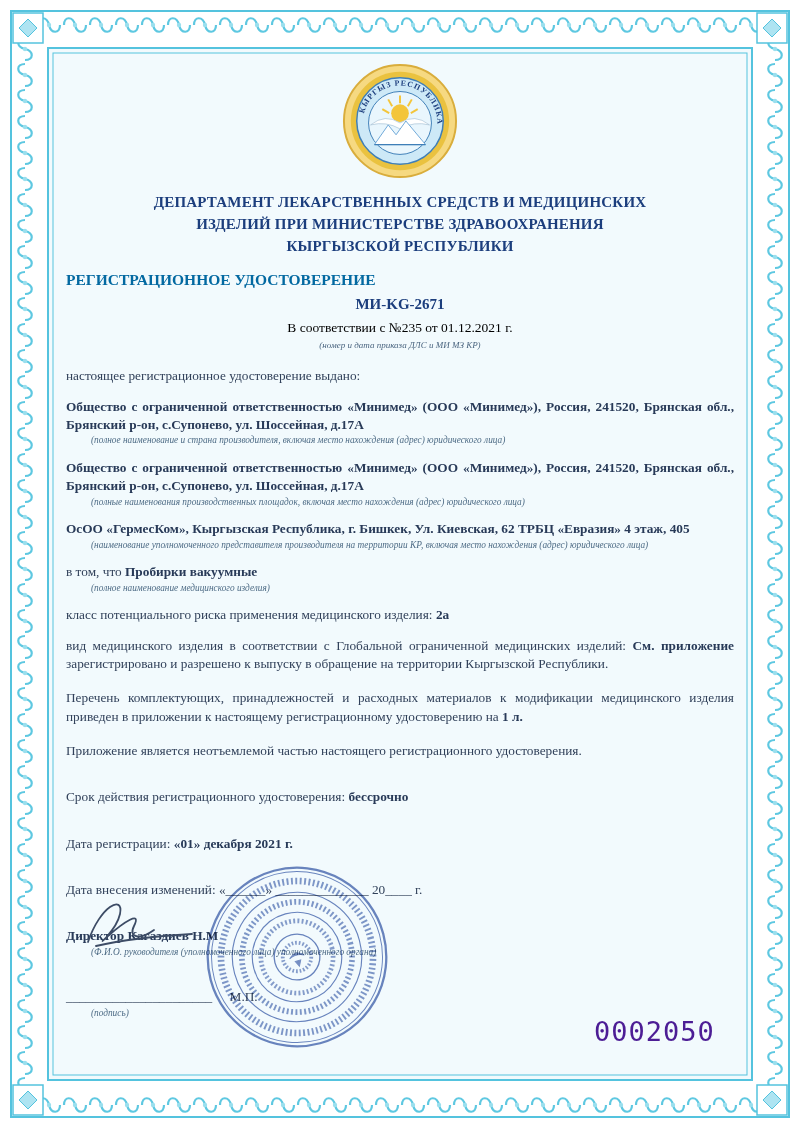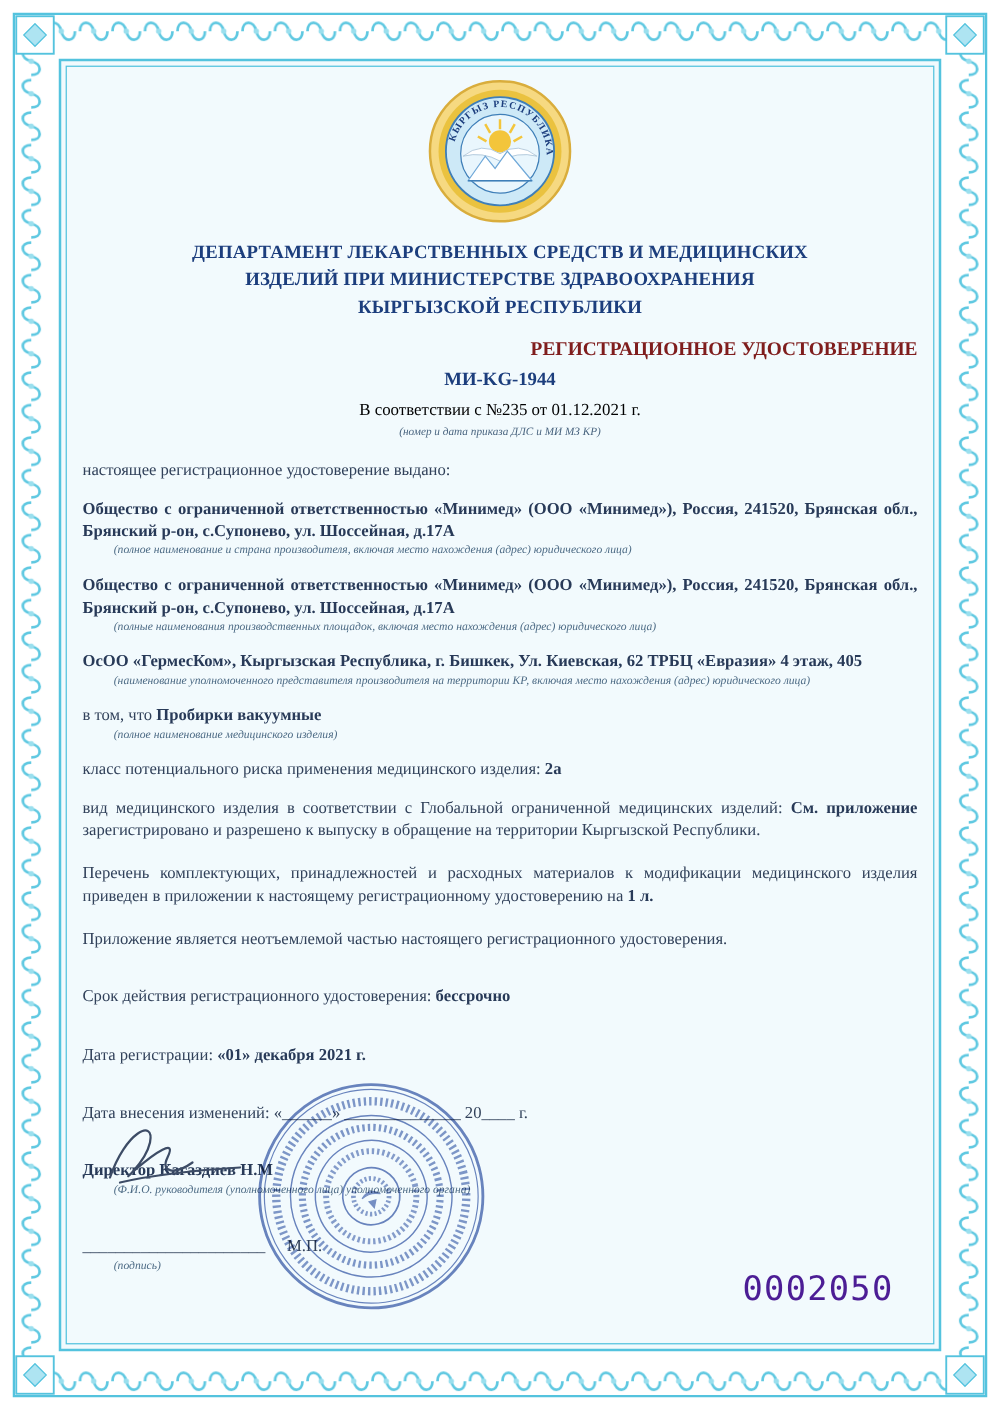--- a/index.html
+++ b/index.html
@@ -2,21 +2,21 @@
 <html><head>
 <meta charset="utf-8">
 <style>
   html,body{margin:0;padding:0;background:#ffffff;}
   .page{position:relative;width:800px;height:1128px;background:#ffffff;overflow:hidden;
         font-family:"Liberation Serif","DejaVu Serif",serif;}
   .frame{position:absolute;left:10px;top:10px;}
   .content{position:absolute;left:66px;top:58px;width:668px;color:#31415a;font-size:13.3px;line-height:1.38;}
   .emblem-wrap{width:118px;height:118px;margin:4px auto 12px;}
   .dept{font-size:15px;font-weight:bold;color:#1c3e7d;text-align:center;line-height:1.45;letter-spacing:.2px;}
-  .doc-title{font-size:15.5px;font-weight:bold;color:#7f1d1d;text-align:right;margin-top:12px;}
+  .doc-title{font-size:15.5px;font-weight:bold;color:#0369a1;text-align:left;margin-top:12px;}
   .doc-num{font-size:15px;font-weight:bold;color:#1c3e7d;text-align:center;margin-top:3px;}
   .order-line{font-size:13.5px;color:#000000;text-align:center;margin-top:5px;}
   .order-caption{font-size:9px;font-style:italic;color:#49647f;text-align:center;margin-top:1px;}
   .group{margin-top:12px;}
   .para{margin:0;text-align:justify;}
   .bold{font-weight:bold;color:#283a58;}
   .caption{font-size:9.3px;font-style:italic;color:#4d6b85;line-height:1.25;margin-top:1px;text-align:left;margin-left:25px;}
   .mt-lg{margin-top:16px;}
   .mt-xl{margin-top:28px;}
   .sign-row{margin-top:30px;font-size:13.3px;color:#31415a;}
@@ -91,21 +91,21 @@
       </svg>
     </div>
 
     <div class="dept">
       <div>ДЕПАРТАМЕНТ ЛЕКАРСТВЕННЫХ СРЕДСТВ И МЕДИЦИНСКИХ</div>
       <div>ИЗДЕЛИЙ ПРИ МИНИСТЕРСТВЕ ЗДРАВООХРАНЕНИЯ</div>
       <div>КЫРГЫЗСКОЙ РЕСПУБЛИКИ</div>
     </div>
 
     <div class="doc-title">РЕГИСТРАЦИОННОЕ УДОСТОВЕРЕНИЕ</div>
-    <div class="doc-num">МИ-KG-1944</div>
+    <div class="doc-num">МИ-KG-2671</div>
     <div class="order-line">В соответствии с №235 от 01.12.2021 г.</div>
     <div class="order-caption">(номер и дата приказа ДЛС и МИ МЗ КР)</div>
 
     <div class="group mt-lg">
       <p class="para">настоящее регистрационное удостоверение выдано:</p>
     </div>
 
     <div class="group">
       <p class="para bold">Общество с ограниченной ответственностью «Минимед» (ООО «Минимед»), Россия, 241520, Брянская обл., Брянский р-он, с.Супонево, ул. Шоссейная, д.17А</p>
       <div class="caption">(полное наименование и страна производителя, включая место нахождения (адрес) юридического лица)</div>

